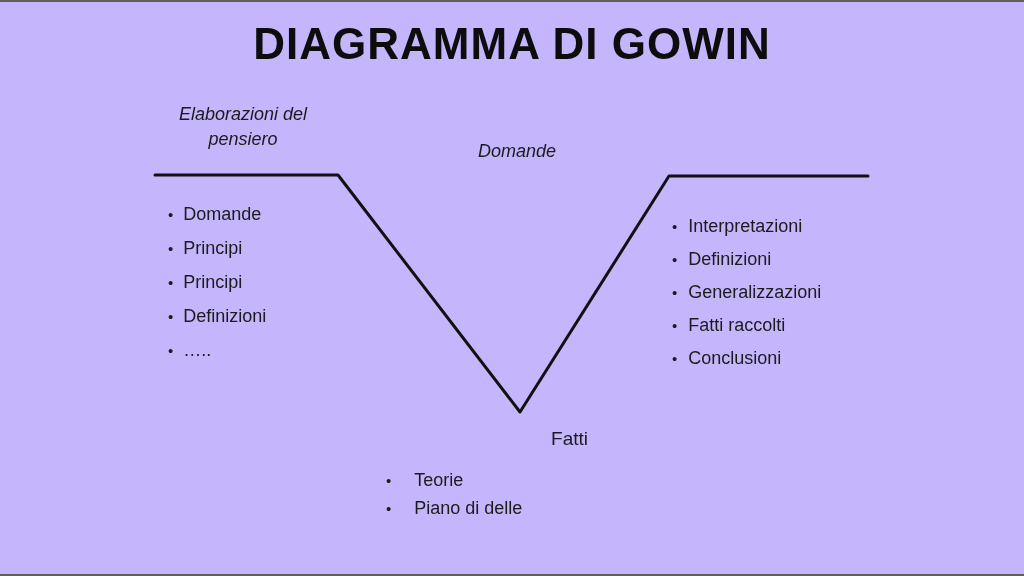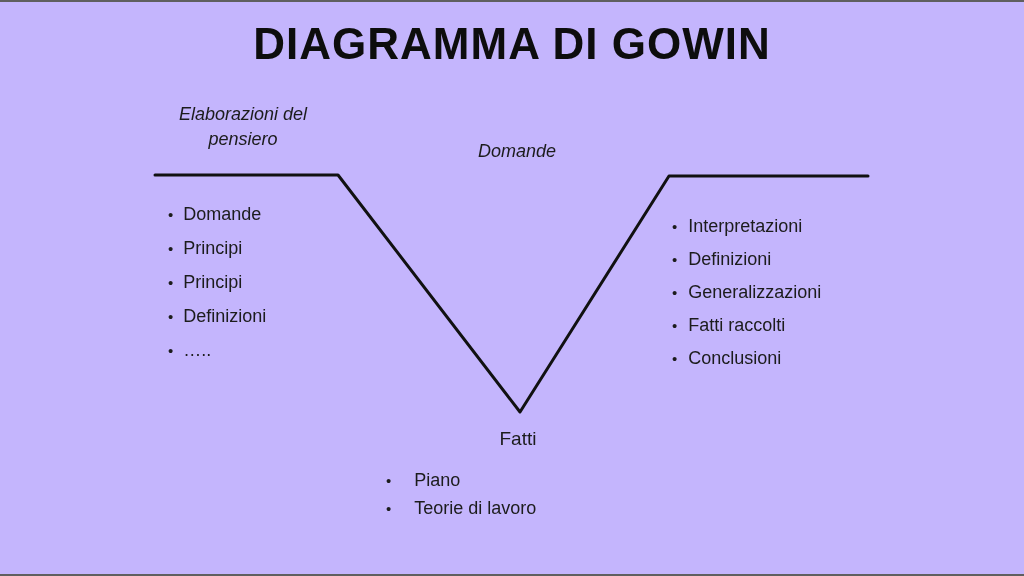--- a/index.html
+++ b/index.html
@@ -85,21 +85,21 @@
 
   .list-right { left: 672px; top: 217px; }
   .list-right li { margin-bottom: 14px; }
   .list-right .bullet { margin-right: 11px; }
 
   .fatti-label {
     position: absolute;
     left: 448px;
     top: 428px;
     width: 140px;
-    text-align: center;
+    text-align: right;
     font-size: 19px;
   }
 
   .list-bottom { left: 386px; top: 471px; }
   .list-bottom li { margin-bottom: 9px; }
   .list-bottom .bullet { margin-right: 23px; }
 </style>
 </head>
 <body>
 
@@ -161,21 +161,21 @@
       <span class="bullet">•</span>
       <span>Conclusioni</span>
     </li>
   </ul>
 
   <div class="fatti-label">Fatti</div>
 
   <ul class="blist list-bottom">
     <li>
       <span class="bullet">•</span>
-      <span>Piano</span>
+      <span>Teorie</span>
     </li>
     <li>
       <span class="bullet">•</span>
-      <span>Teorie di lavoro</span>
+      <span>Piano di delle</span>
     </li>
   </ul>
 
 </div>
 
 </body></html>

